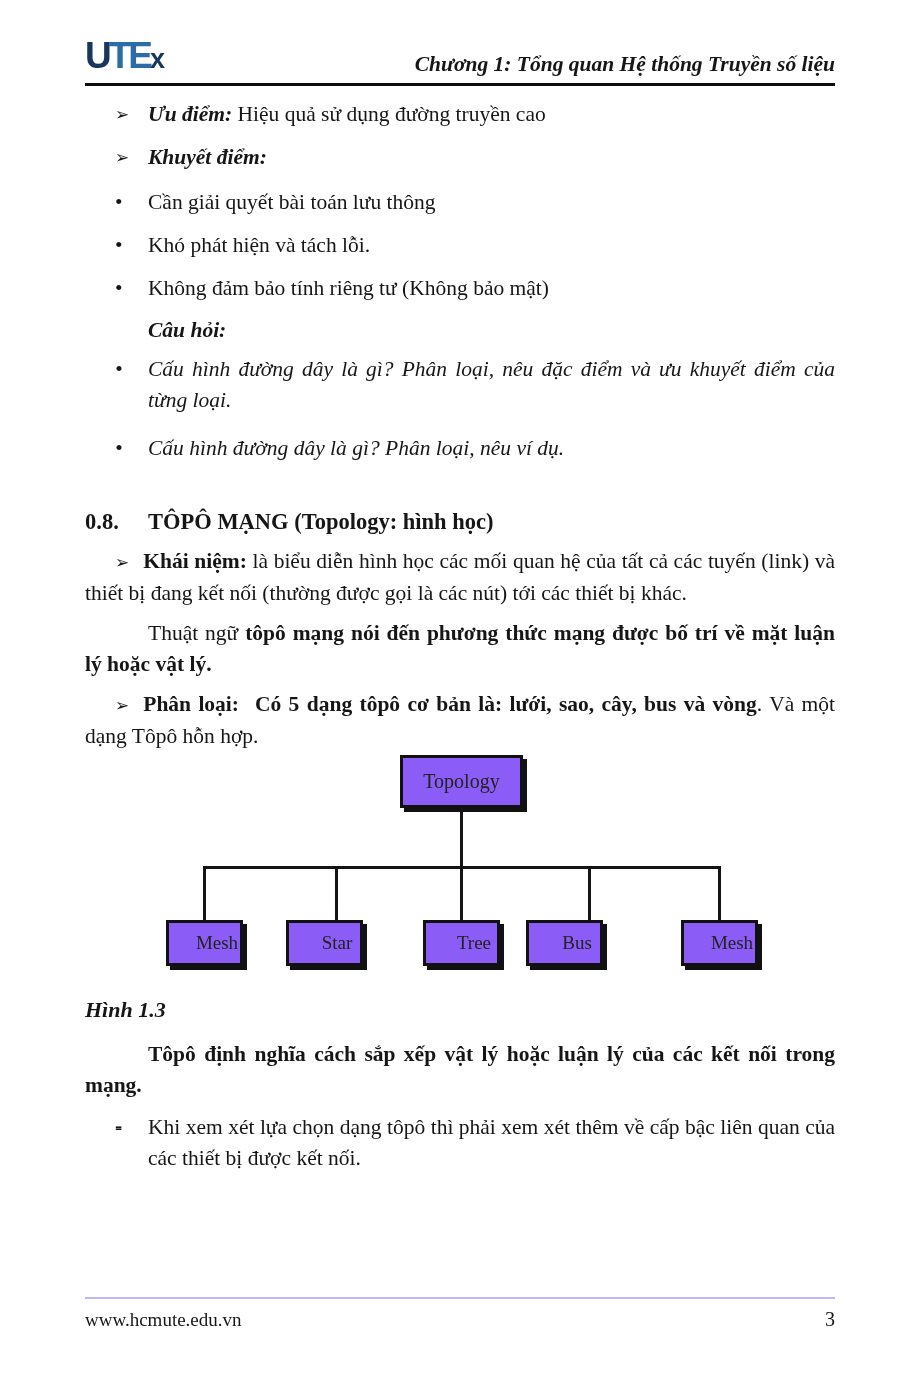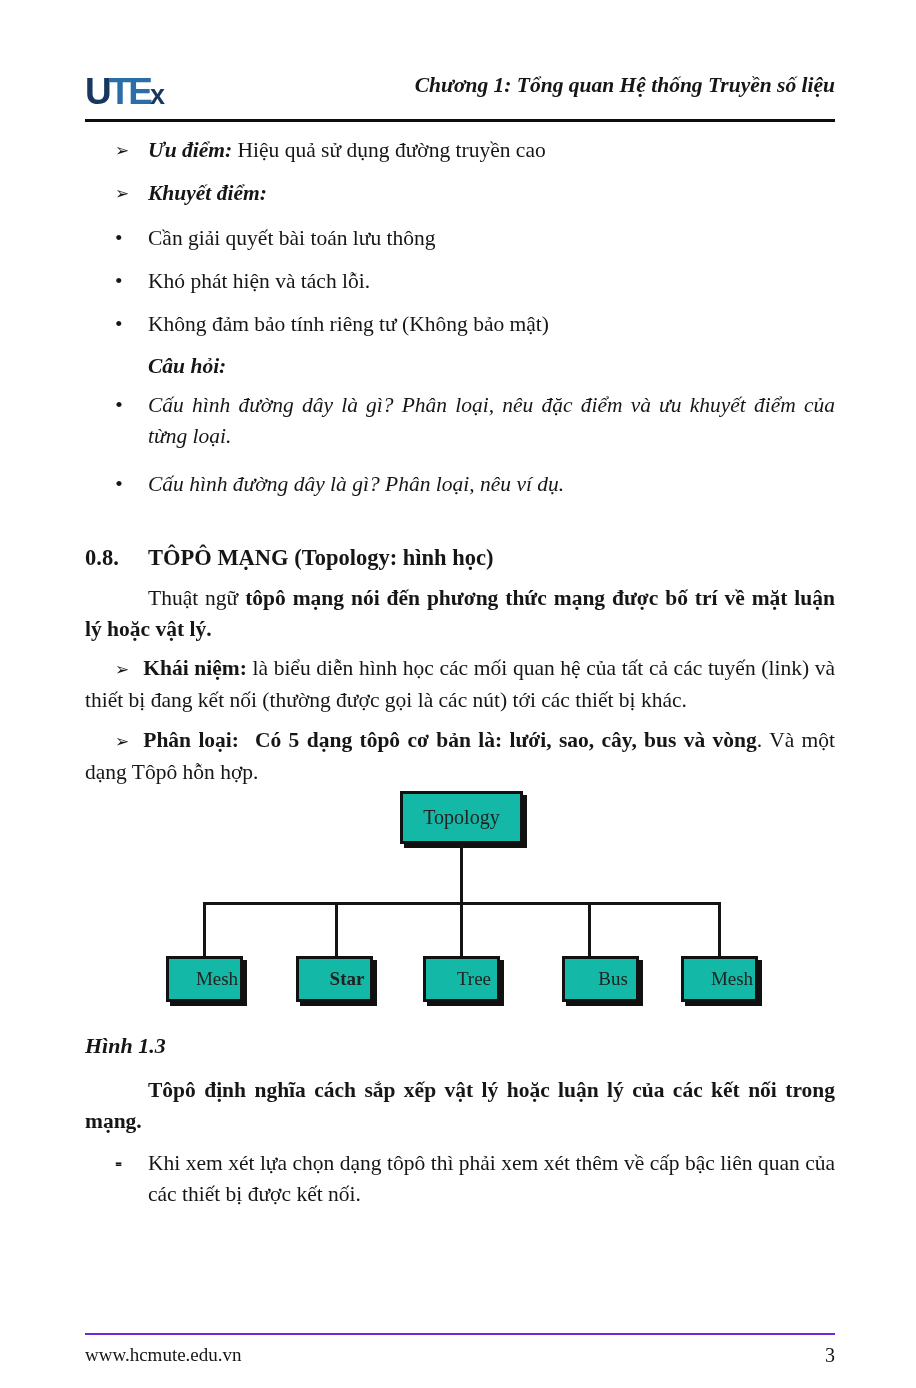--- a/index.html
+++ b/index.html
@@ -5,22 +5,22 @@
   html,body{margin:0;padding:0;}
   body{
     width:916px;height:1388px;background:#ffffff;position:relative;overflow:hidden;
     font-family:"Liberation Serif","DejaVu Serif",serif;color:#161616;
     -webkit-font-smoothing:antialiased;
   }
   .page{position:relative;width:916px;height:1388px;}
   .content{padding:0 81px 0 85px;}
 
   
-  .hdr{display:flex;align-items:flex-start;justify-content:space-between;
-       padding:36px 0 4px 0;border-bottom:3px solid #0d0d0d;margin-top:36px;}
+  .hdr{display:flex;align-items:flex-end;justify-content:space-between;
+       padding:36px 0 4px 0;border-bottom:3px solid #0d0d0d;}
   .logo{font-family:"Liberation Sans","DejaVu Sans",sans-serif;font-weight:bold;
         font-size:37px;letter-spacing:-3px;line-height:40px;}
   .lg-u{color:#17375e;}
   .lg-te{color:#2c6da8;}
   .lg-x{color:#17375e;font-size:27px;}
   .hdr-title{font-weight:bold;font-style:italic;font-size:21.5px;line-height:26px;padding-bottom:2px;}
 
   
   .li,.para{font-size:21.5px;line-height:31px;}
   .li{position:relative;padding-left:63px;}
@@ -48,34 +48,34 @@
   .p-thuatngu{margin-top:9px;text-indent:63px;}
   .p-phanloai{margin-top:9px;text-indent:30px;}
   .p-phanloai .mk-arrow{margin-right:14px;}
   .p-phanloai .lbl{margin-right:16px;}
   .p-def{margin-top:13px;text-indent:63px;font-weight:bold;}
   .p-note1{margin-top:9px;}
   .p-note2{margin-top:11px;}
 
   
   .figure{position:relative;margin-top:3px;height:211px;}
-  .nbox{position:absolute;box-sizing:border-box;background:#14b8a6;border:3px solid #111;
+  .nbox{position:absolute;box-sizing:border-box;background:#8b5cf6;border:3px solid #111;
         box-shadow:4px 4px 0 #111;display:flex;align-items:center;justify-content:center;
         font-size:19px;color:#222;}
   .nbox.root{left:315px;top:0;width:123px;height:53px;font-size:20px;}
   .vline,.hline{position:absolute;background:#141414;}
   .trunk{left:375px;top:53px;width:3px;height:60px;}
   .hbar{left:118px;top:111px;width:518px;height:3px;}
   .stub{top:111px;width:3px;height:54px;}
   .child{top:165px;width:77px;height:46px;padding-left:25px;}
   .caption{margin-top:27px;text-align:left;font-weight:bold;font-style:italic;font-size:22px;line-height:33px;}
 
   
-  .footer{position:absolute;left:85px;right:81px;top:1297px;border-top:2px solid #6d28d9;
-          padding-top:9px;display:flex;justify-content:space-between;align-items:flex-start;}
+  .footer{position:absolute;left:85px;right:81px;top:1297px;border-top:2px solid #c4b5fd;
+          padding-top:9px;display:flex;justify-content:space-between;align-items:center;}
   .f-url{font-size:19px;}
   .f-page{font-size:20px;}
 </style>
 </head>
 <body>
 
 <div class="page">
 
   <div class="content">
 
@@ -110,45 +110,45 @@
       <span class="mk mk-disc">•</span><span>Cấu hình đường dây là gì? Phân loại, nêu đặc điểm và ưu khuyết điểm của từng loại.</span>
     </div>
     <div class="li it-q2">
       <span class="mk mk-disc">•</span><span>Cấu hình đường dây là gì? Phân loại, nêu ví dụ.</span>
     </div>
 
     <div class="sec-head">
       <span class="sec-num">0.8.</span><span>TÔPÔ MẠNG (Topology: hình học)</span>
     </div>
 
+    <div class="para p-khainiem just">
+      <span class="mk-arrow">➢</span><b>Khái niệm:</b><span> là biểu diễn hình học các mối quan hệ của tất cả các tuyến (link) và thiết bị đang kết nối (thường được gọi là các nút) tới các thiết bị khác.</span>
+    </div>
+
     <div class="para p-thuatngu just">
       <span>Thuật ngữ </span><b>tôpô mạng nói đến phương thức mạng được bố trí về mặt luận lý hoặc vật lý.</b>
-    </div>
-
-    <div class="para p-khainiem just">
-      <span class="mk-arrow">➢</span><b>Khái niệm:</b><span> là biểu diễn hình học các mối quan hệ của tất cả các tuyến (link) và thiết bị đang kết nối (thường được gọi là các nút) tới các thiết bị khác.</span>
     </div>
 
     <div class="para p-phanloai just">
       <span class="mk-arrow">➢</span><b class="lbl">Phân loại:</b><b>Có 5 dạng tôpô cơ bản là: lưới, sao, cây, bus và vòng</b><span>. Và một dạng Tôpô hỗn hợp.</span>
     </div>
 
     <div class="figure">
       <div class="nbox root">Topology</div>
       <div class="vline trunk"></div>
       <div class="hline hbar"></div>
       <div class="vline stub" style="left:118px;"></div>
       <div class="vline stub" style="left:250px;"></div>
       <div class="vline stub" style="left:375px;"></div>
       <div class="vline stub" style="left:503px;"></div>
       <div class="vline stub" style="left:633px;"></div>
       <div class="nbox child" style="left:81px;">Mesh</div>
-      <div class="nbox child" style="left:211px;font-weight:bold;">Star</div>
+      <div class="nbox child" style="left:201px;">Star</div>
       <div class="nbox child" style="left:338px;">Tree</div>
-      <div class="nbox child" style="left:477px;">Bus</div>
+      <div class="nbox child" style="left:441px;">Bus</div>
       <div class="nbox child" style="left:596px;">Mesh</div>
     </div>
 
     <div class="caption">Hình 1.3</div>
 
     <div class="para p-def just">Tôpô định nghĩa cách sắp xếp vật lý hoặc luận lý của các kết nối trong mạng.</div>
 
     <div class="li p-note1 just">
       <span class="mk mk-dash">-</span>
     </div>

